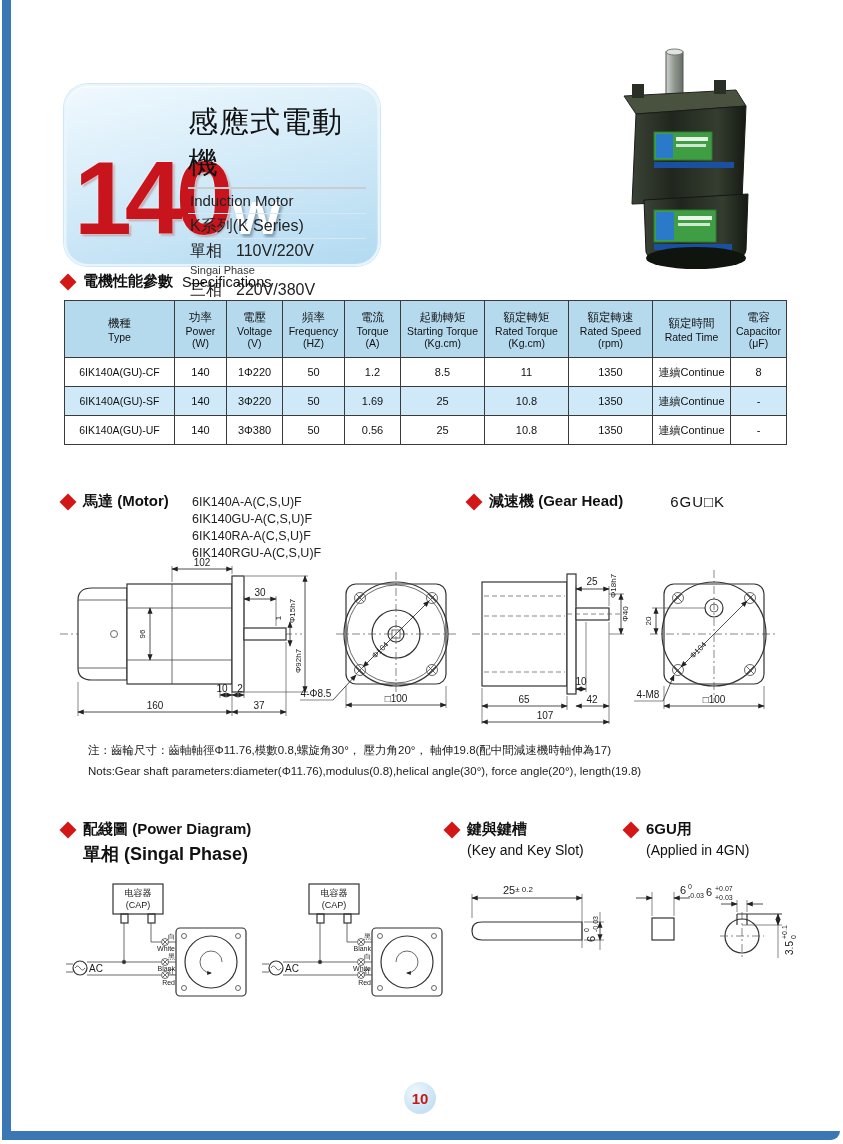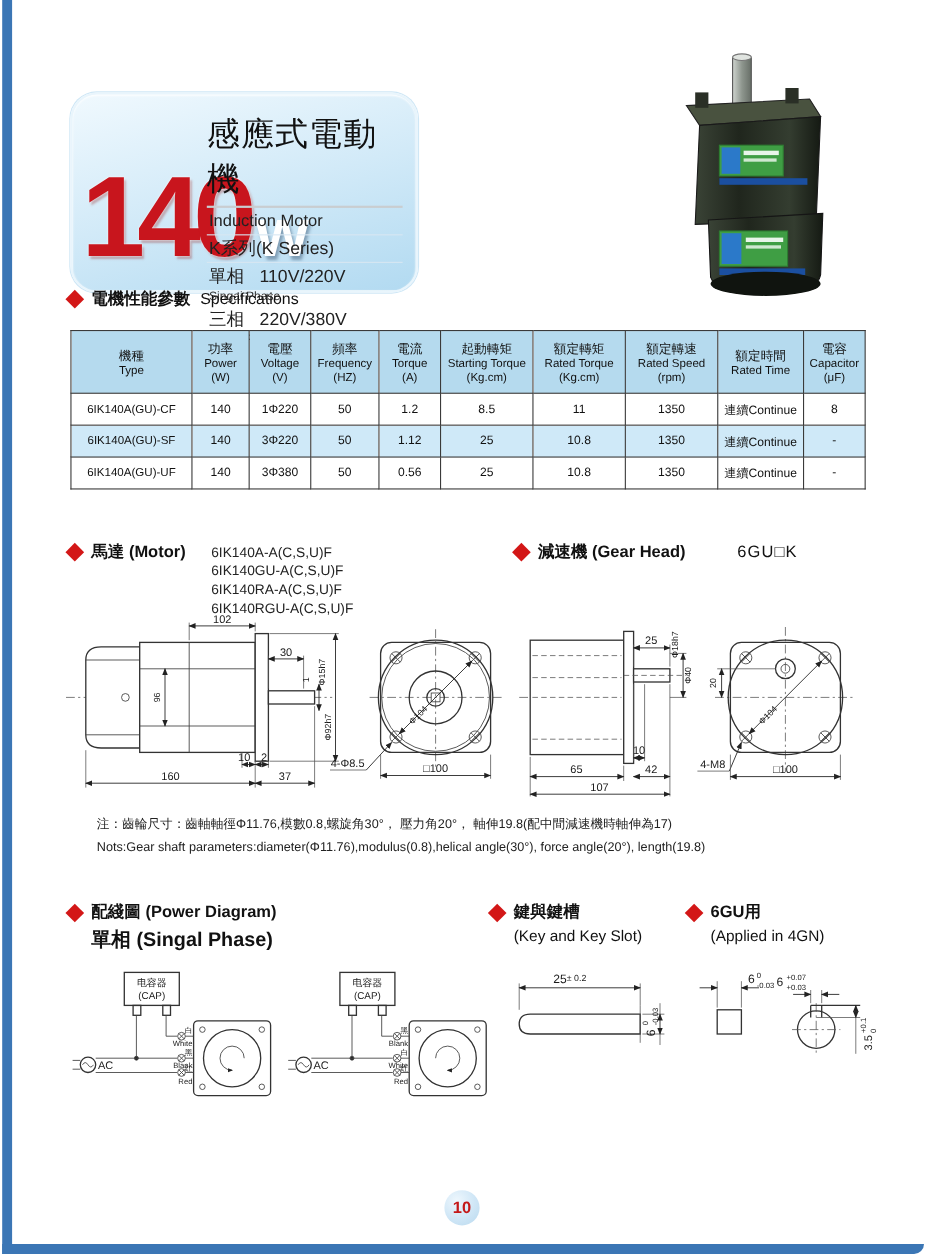--- a/index.html
+++ b/index.html
@@ -119,21 +119,21 @@
       <path d="M78,156 L182,150 L180,206 Q178,222 128,224 Q84,222 80,208 Z" fill="url(#bodyg)" stroke="#151515"></path>
       <rect x="88" y="166" width="62" height="32" fill="#3f9e44" stroke="#2e7d32"></rect>
       <rect x="90" y="168" width="18" height="28" fill="#2b79c9"></rect>
       <rect x="112" y="172" width="34" height="4" fill="#e8f5e9"></rect>
         <rect x="112" y="179" width="32" height="3" fill="#cfe8d0"></rect>
       <rect x="88" y="200" width="78" height="6" fill="#1b4fa0"></rect>
       <ellipse cx="130" cy="214" rx="50" ry="11" fill="#10140f"></ellipse>
     </svg>
   </div>
 
-  <div class="sec-title" style="left:62px;top:262px;justify-content:center;">
+  <div class="sec-title" style="left:62px;top:272px;justify-content:center;">
     <span class="diamond"></span>
     <span class="st-zh">電機性能參數</span>
     <span class="st-en">Specifications</span>
   </div>
 
   <table class="spec-table">
     <colgroup>
       <col style="width:110px">
         <col style="width:52px">
         <col style="width:56px">
@@ -210,21 +210,21 @@
         <td>11</td>
         <td>1350</td>
         <td>連續Continue</td>
         <td>8</td>
       </tr>
       <tr>
         <td class="c-type">6IK140A(GU)-SF</td>
         <td>140</td>
         <td>3Φ220</td>
         <td>50</td>
-        <td>1.12</td>
+        <td>1.69</td>
         <td>25</td>
         <td>10.8</td>
         <td>1350</td>
         <td>連續Continue</td>
         <td>-</td>
       </tr>
       <tr>
         <td class="c-type">6IK140A(GU)-UF</td>
         <td>140</td>
         <td>3Φ380</td>

